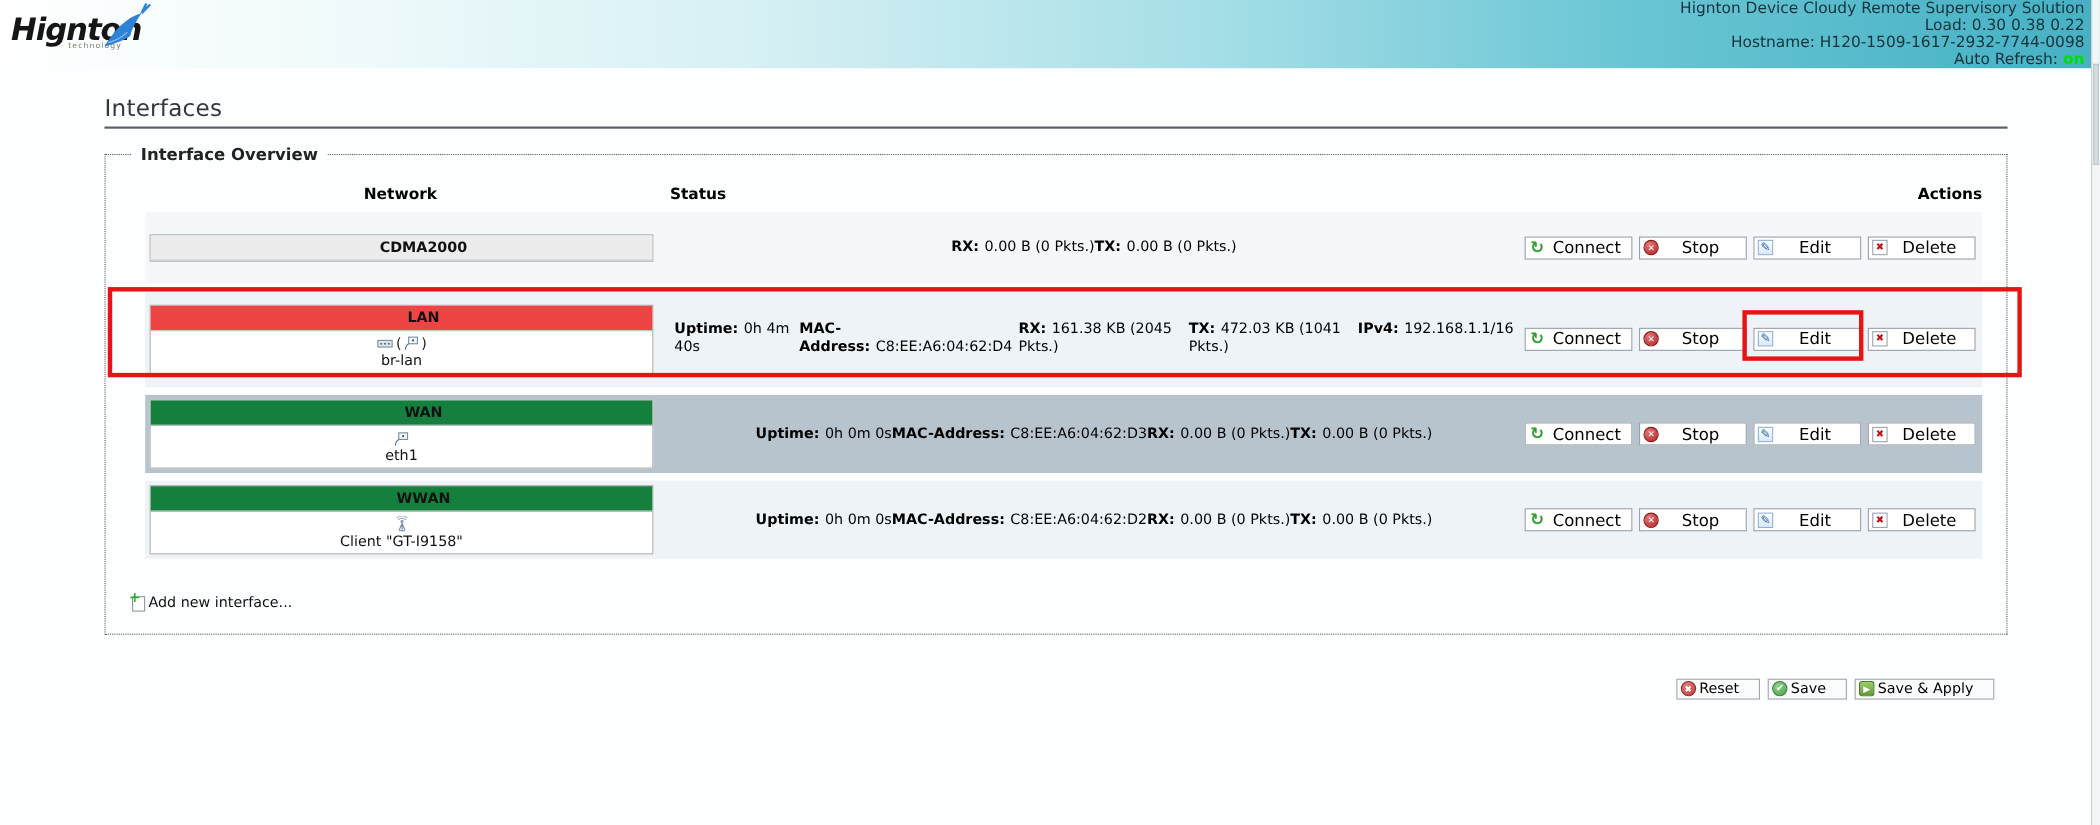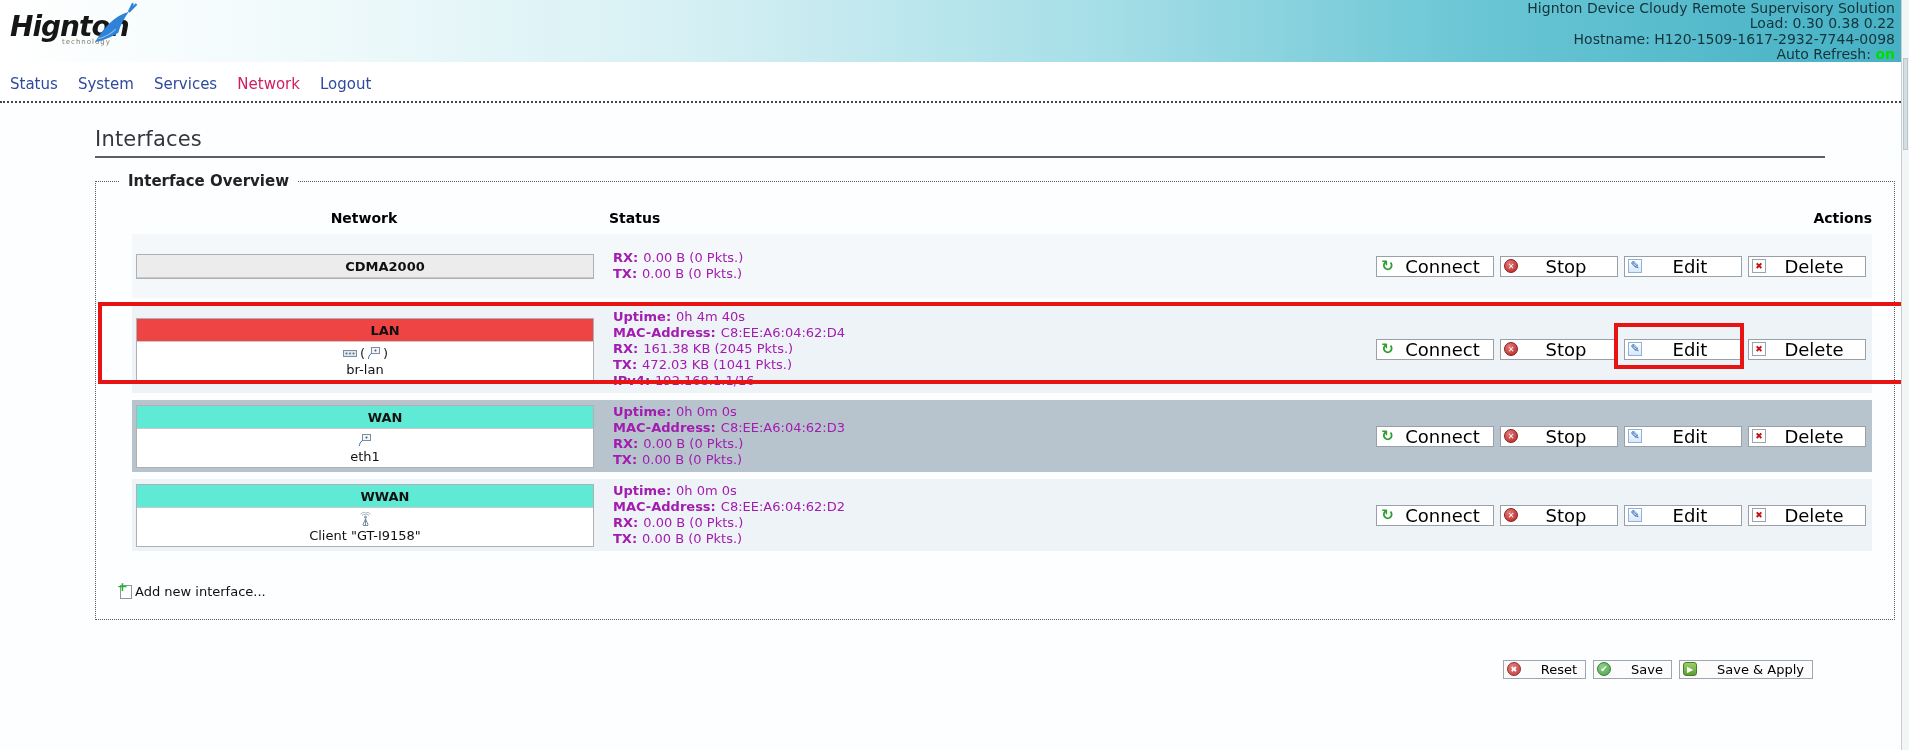--- a/index.html
+++ b/index.html
@@ -43,30 +43,30 @@
   .band-dark { background:#b7c4ce; }
   .row-cdma { min-height:64px; }
   .row-lan  { min-height:88px; }
   .row-wan  { min-height:68px; }
   .row-wwan { min-height:66px; }
 
   .net-box { width:458px; background:#fff; border:1px solid #b0b0b0; }
   .net-title { height:23px; line-height:23px; text-align:center; font-size:13px; font-weight:bold; border-bottom:1px solid #c9c9c9;padding-left:40px; }
   .t-gray   { background:#ececec; }
   .t-green  { background:#ef4444; }
-  .t-salmon { background:#5eead4; }
+  .t-salmon { background:#15803d; }
   .net-body { height:38px; display:flex; flex-direction:column; align-items:center; justify-content:center; }
   .neticons { display:flex; align-items:center; gap:2px; height:17px; font-size:13px; color:#222; }
   .net-dev { font-size:13px; color:#111; line-height:15px; }
 
-  .status-cell { padding-left:13px; display:flex; flex-direction:column; justify-content:center; font-size:13px; line-height:16px; color:#a21caf; }
+  .status-cell { padding-left:13px; display:flex; flex-direction:row; justify-content:center; font-size:13px; line-height:16px; color:#000000; }
   .sline b { margin-right:5px; }
 
   .actions-cell { display:flex; align-items:center; justify-content:flex-end; gap:6px; padding-right:2px; }
-  .act-btn { width:118px; height:21px; display:flex; align-items:center; background:#fff; border:1px solid #9aa0a8; font-size:18px; padding:0 3px; cursor:pointer; position:relative; font-family:inherit; color:#000; }
+  .act-btn { width:98px; height:21px; display:flex; align-items:center; background:#fff; border:1px solid #9aa0a8; font-size:15px; padding:0 3px; cursor:pointer; position:relative; font-family:inherit; color:#000; }
   .act-btn .lbl { flex:1; text-align:center; }
 
   
   .aic { display:inline-flex; align-items:center; justify-content:center; flex:0 0 auto; }
   .ic-connect { width:15px; height:15px; }
   .ic-connect::before { content:"↻"; color:#2f9e2f; font-weight:bold; font-size:15px; line-height:15px; }
   .ic-stop { width:14px; height:14px; border-radius:50%; background:radial-gradient(circle at 35% 30%,#e07a7a,#b92222); border:1px solid #8c1a1a; color:#fff; }
   .ic-stop::before { content:"✕"; font-size:8px; font-weight:bold; }
   .ic-edit { width:14px; height:14px; background:linear-gradient(#feffff,#d9e8f8); border:1px solid #8fb2dd; color:#1f5fae; }
   .ic-edit::before { content:"✎"; font-size:11px; line-height:12px; }
@@ -77,21 +77,21 @@
   .hl-row { position:absolute; left:-34px; top:-3px; width:calc(100% + 70px); height:82px; border:4px solid #e81313; pointer-events:none; z-index:6; }
   .hl-edit { position:absolute; left:-11px; top:-17px; width:calc(100% + 14px); height:46px; border:4px solid #e81313; pointer-events:none; z-index:7; }
 
   
   .add-link { margin:26px 0 0 2px; display:inline-flex; align-items:center; gap:3px; font-size:13px; color:#101010; cursor:pointer; }
   .ic-add { position:relative; width:12px; height:14px; background:#fff; border:1px solid #8a97a5; }
   .ic-add::before { content:"+"; position:absolute; left:-4px; top:-7px; color:#28b428; font-size:13px; font-weight:bold; }
 
   
   .footer-bar { margin:40px 96px 0 95px; display:flex; justify-content:flex-end; gap:7px; }
-  .fbtn { display:flex; align-items:center; gap:20px; background:#fcfcfc; border:1px solid #a0a6ae; padding:1px 8px 1px 3px; font-size:13px; font-family:inherit; cursor:pointer; color:#000; }
+  .fbtn { display:flex; align-items:center; gap:3px; background:#fcfcfc; border:1px solid #a0a6ae; padding:1px 18px 1px 3px; font-size:13px; font-family:inherit; cursor:pointer; color:#000; }
   .cic { width:14px; height:14px; border-radius:50%; color:#fff; display:inline-flex; align-items:center; justify-content:center; }
   .ic-reset { background:radial-gradient(circle at 35% 30%,#e08080,#c23a3a); border:1px solid #942a2a; }
   .ic-reset::before { content:"✖"; font-size:8px; font-weight:bold; }
   .ic-save { background:radial-gradient(circle at 35% 30%,#8ed08e,#4aa34a); border:1px solid #357e35; }
   .ic-save::before { content:"✔"; font-size:9px; font-weight:bold; }
   .ic-apply { width:14px; height:14px; border-radius:3px; background:linear-gradient(#9ccf6a,#5d9c33); border:1px solid #477c24; color:#fff; display:inline-flex; align-items:center; justify-content:center; }
   .ic-apply::before { content:"▶"; font-size:8px; }
 
   
   .scrollbar { position:absolute; right:0; top:0; width:8px; height:750px; background:#f3f6f7; border-left:1px solid #c9ced2; z-index:10; }
@@ -113,27 +113,20 @@
       </svg>
     </div>
     <div class="hdr-info">
       <div>Hignton Device Cloudy Remote Supervisory Solution</div>
       <div><span>Load:</span> <span>0.30 0.38 0.22</span></div>
       <div><span>Hostname:</span> <span>H120-1509-1617-2932-7744-0098</span></div>
       <div><span>Auto Refresh:</span> <span class="on-green">on</span></div>
     </div>
   </div>
 
-  <div class="nav">
-    <a href="#">Status</a>
-    <a href="#">System</a>
-    <a href="#">Services</a>
-    <a href="#" class="active">Network</a>
-    <a href="#">Logout</a>
-  </div>
 
   <div class="title-wrap">
     <h2>Interfaces</h2>
   </div>
 
   <fieldset class="section">
     <legend>Interface Overview</legend>
 
     <div class="iftable">
       <div class="ifhead">

